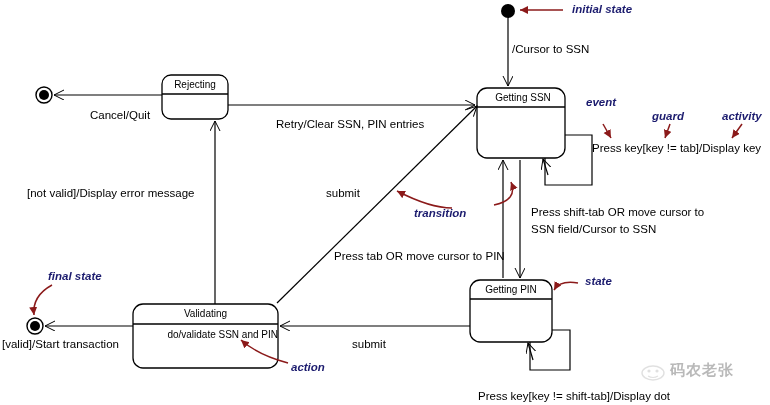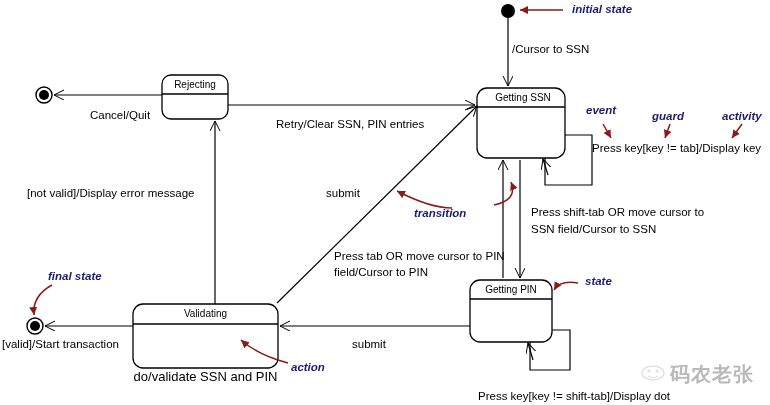--- a/index.html
+++ b/index.html
@@ -3,23 +3,23 @@
 <meta charset="utf-8">
 <style>
   html,body{margin:0;padding:0;background:#ffffff;}
   body{width:770px;height:405px;overflow:hidden;
        font-family:"Liberation Sans","DejaVu Sans",sans-serif;}
   #canvas{position:relative;width:770px;height:405px;background:#fff;}
   #canvas svg{position:absolute;left:0;top:0;}
 
   .lbl{position:absolute;color:#000;font-size:11.5px;line-height:14px;white-space:nowrap;}
   .state-title{position:absolute;color:#000;font-size:10px;white-space:nowrap;text-align:center;}
-  .state-act{position:absolute;color:#000;font-size:13px;white-space:nowrap;text-align:center;margin-top:40px;}
+  .state-act{position:absolute;color:#000;font-size:10px;white-space:nowrap;text-align:right;}
   .anno{position:absolute;color:#1b1b6e;font-size:11.5px;font-style:italic;font-weight:bold;white-space:nowrap;}
-  .wmtext{position:absolute;color:#b9b9b9;font-size:20px;font-weight:bold;white-space:nowrap;
+  .wmtext{position:absolute;color:#b9b9b9;font-size:15px;font-weight:bold;white-space:nowrap;
           font-family:Liberation Sans, sans-serif;letter-spacing:1px;}
 </style>
 </head>
 <body>
 
 <div id="canvas">
 
   <svg width="770" height="405" viewBox="0 0 770 405">
     <defs>
       <marker id="ah" markerWidth="12" markerHeight="12" refX="10" refY="5" orient="auto" markerUnits="userSpaceOnUse">
@@ -110,31 +110,30 @@
 
   <div class="lbl" style="left:27px;top:186px;">[not valid]/Display error message</div>
 
   <div class="lbl" style="left:2px;top:337px;">[valid]/Start transaction</div>
 
   <div class="lbl" style="left:326px;top:186px;">submit</div>
 
   <div class="lbl" style="left:352px;top:337px;">submit</div>
 
   <div class="lbl" style="left:334px;top:249px;">Press tab OR move cursor to PIN</div>
-  <div class="lbl" style="left:334px;top:265px;">field/Cursor to PIN</div>
 
   <div class="lbl" style="left:531px;top:205px;">Press shift-tab OR move cursor to</div>
   <div class="lbl" style="left:531px;top:222px;">SSN field/Cursor to SSN</div>
 
   <div class="lbl" style="left:592px;top:141px;">Press key[key != tab]/Display key</div>
 
   <div class="lbl" style="left:478px;top:389px;">Press key[key != shift-tab]/Display dot</div>
 
   <div class="anno" style="left:572px;top:3px;">initial state</div>
-  <div class="anno" style="left:586px;top:104px;">event</div>
+  <div class="anno" style="left:586px;top:96px;">event</div>
   <div class="anno" style="left:652px;top:110px;">guard</div>
   <div class="anno" style="left:722px;top:110px;">activity</div>
   <div class="anno" style="left:414px;top:207px;">transition</div>
   <div class="anno" style="left:585px;top:275px;">state</div>
   <div class="anno" style="left:48px;top:270px;">final state</div>
   <div class="anno" style="left:291px;top:361px;">action</div>
 
   <svg width="26" height="20" style="position:absolute;left:640px;top:362px;opacity:.55;">
     <ellipse cx="13" cy="11" rx="11" ry="7" fill="none" stroke="#c8c8c8" stroke-width="1.4"></ellipse>
     <circle cx="9" cy="9" r="1.6" fill="#c8c8c8"></circle>

